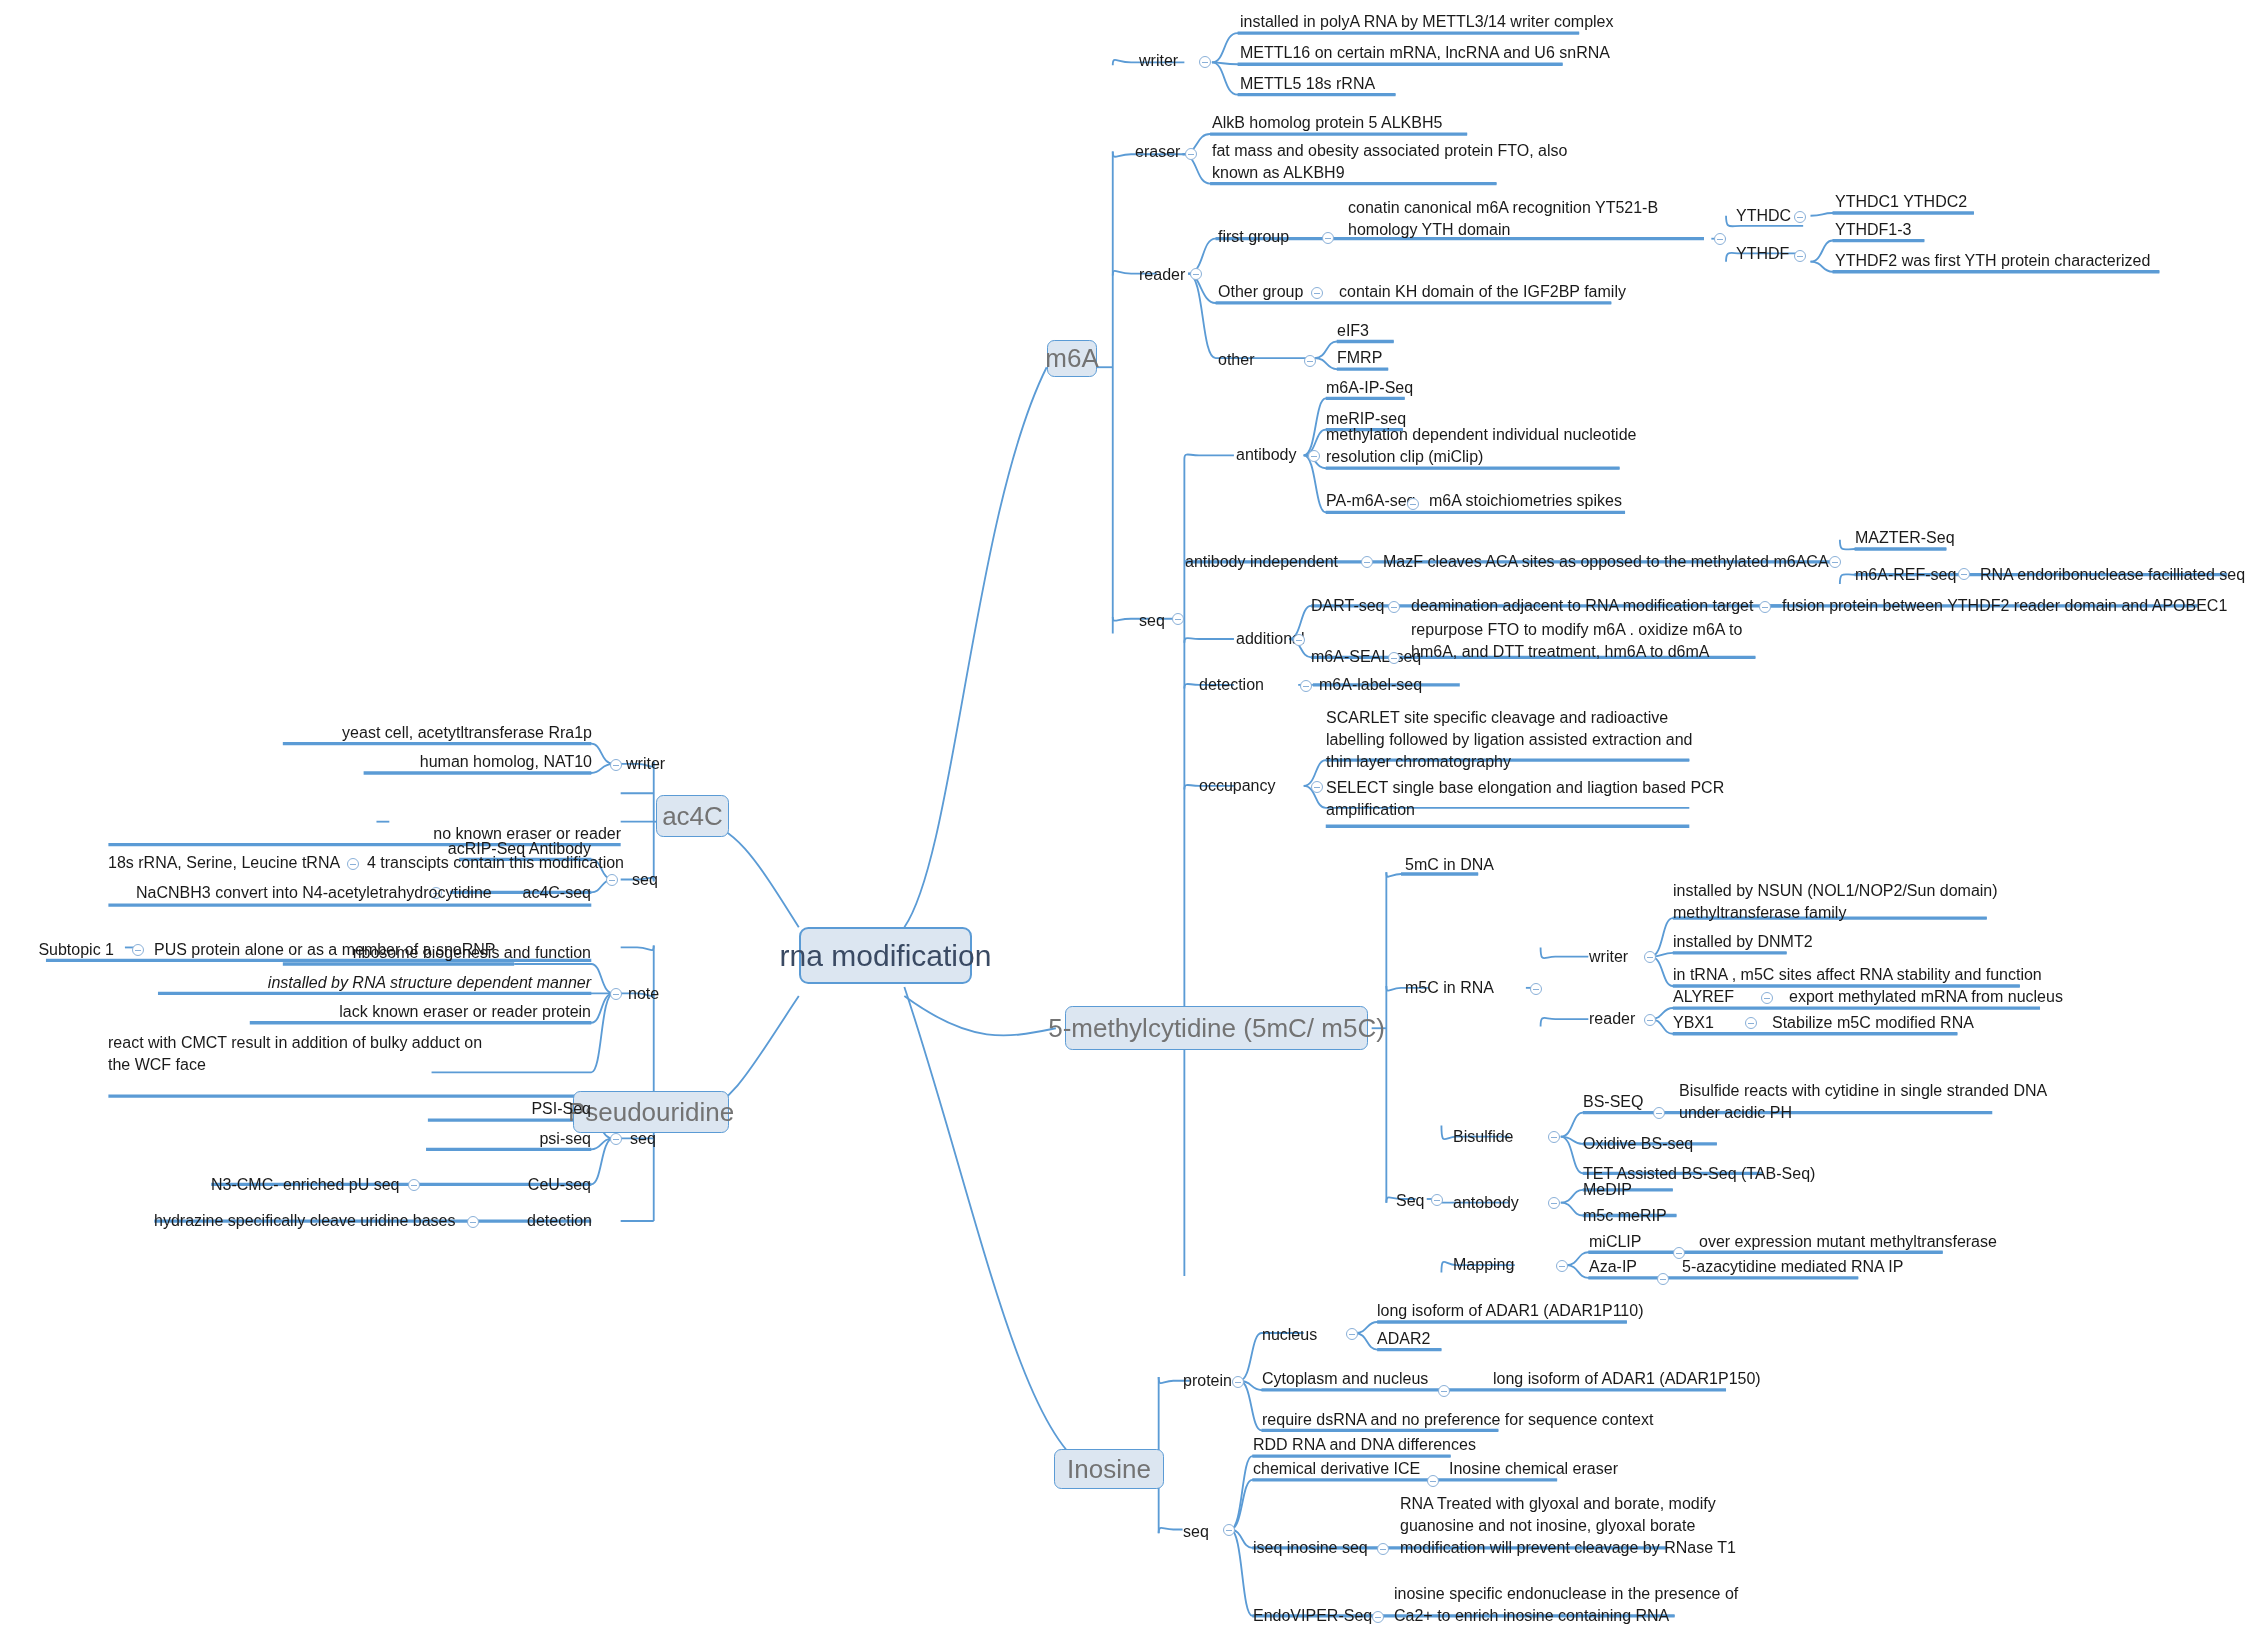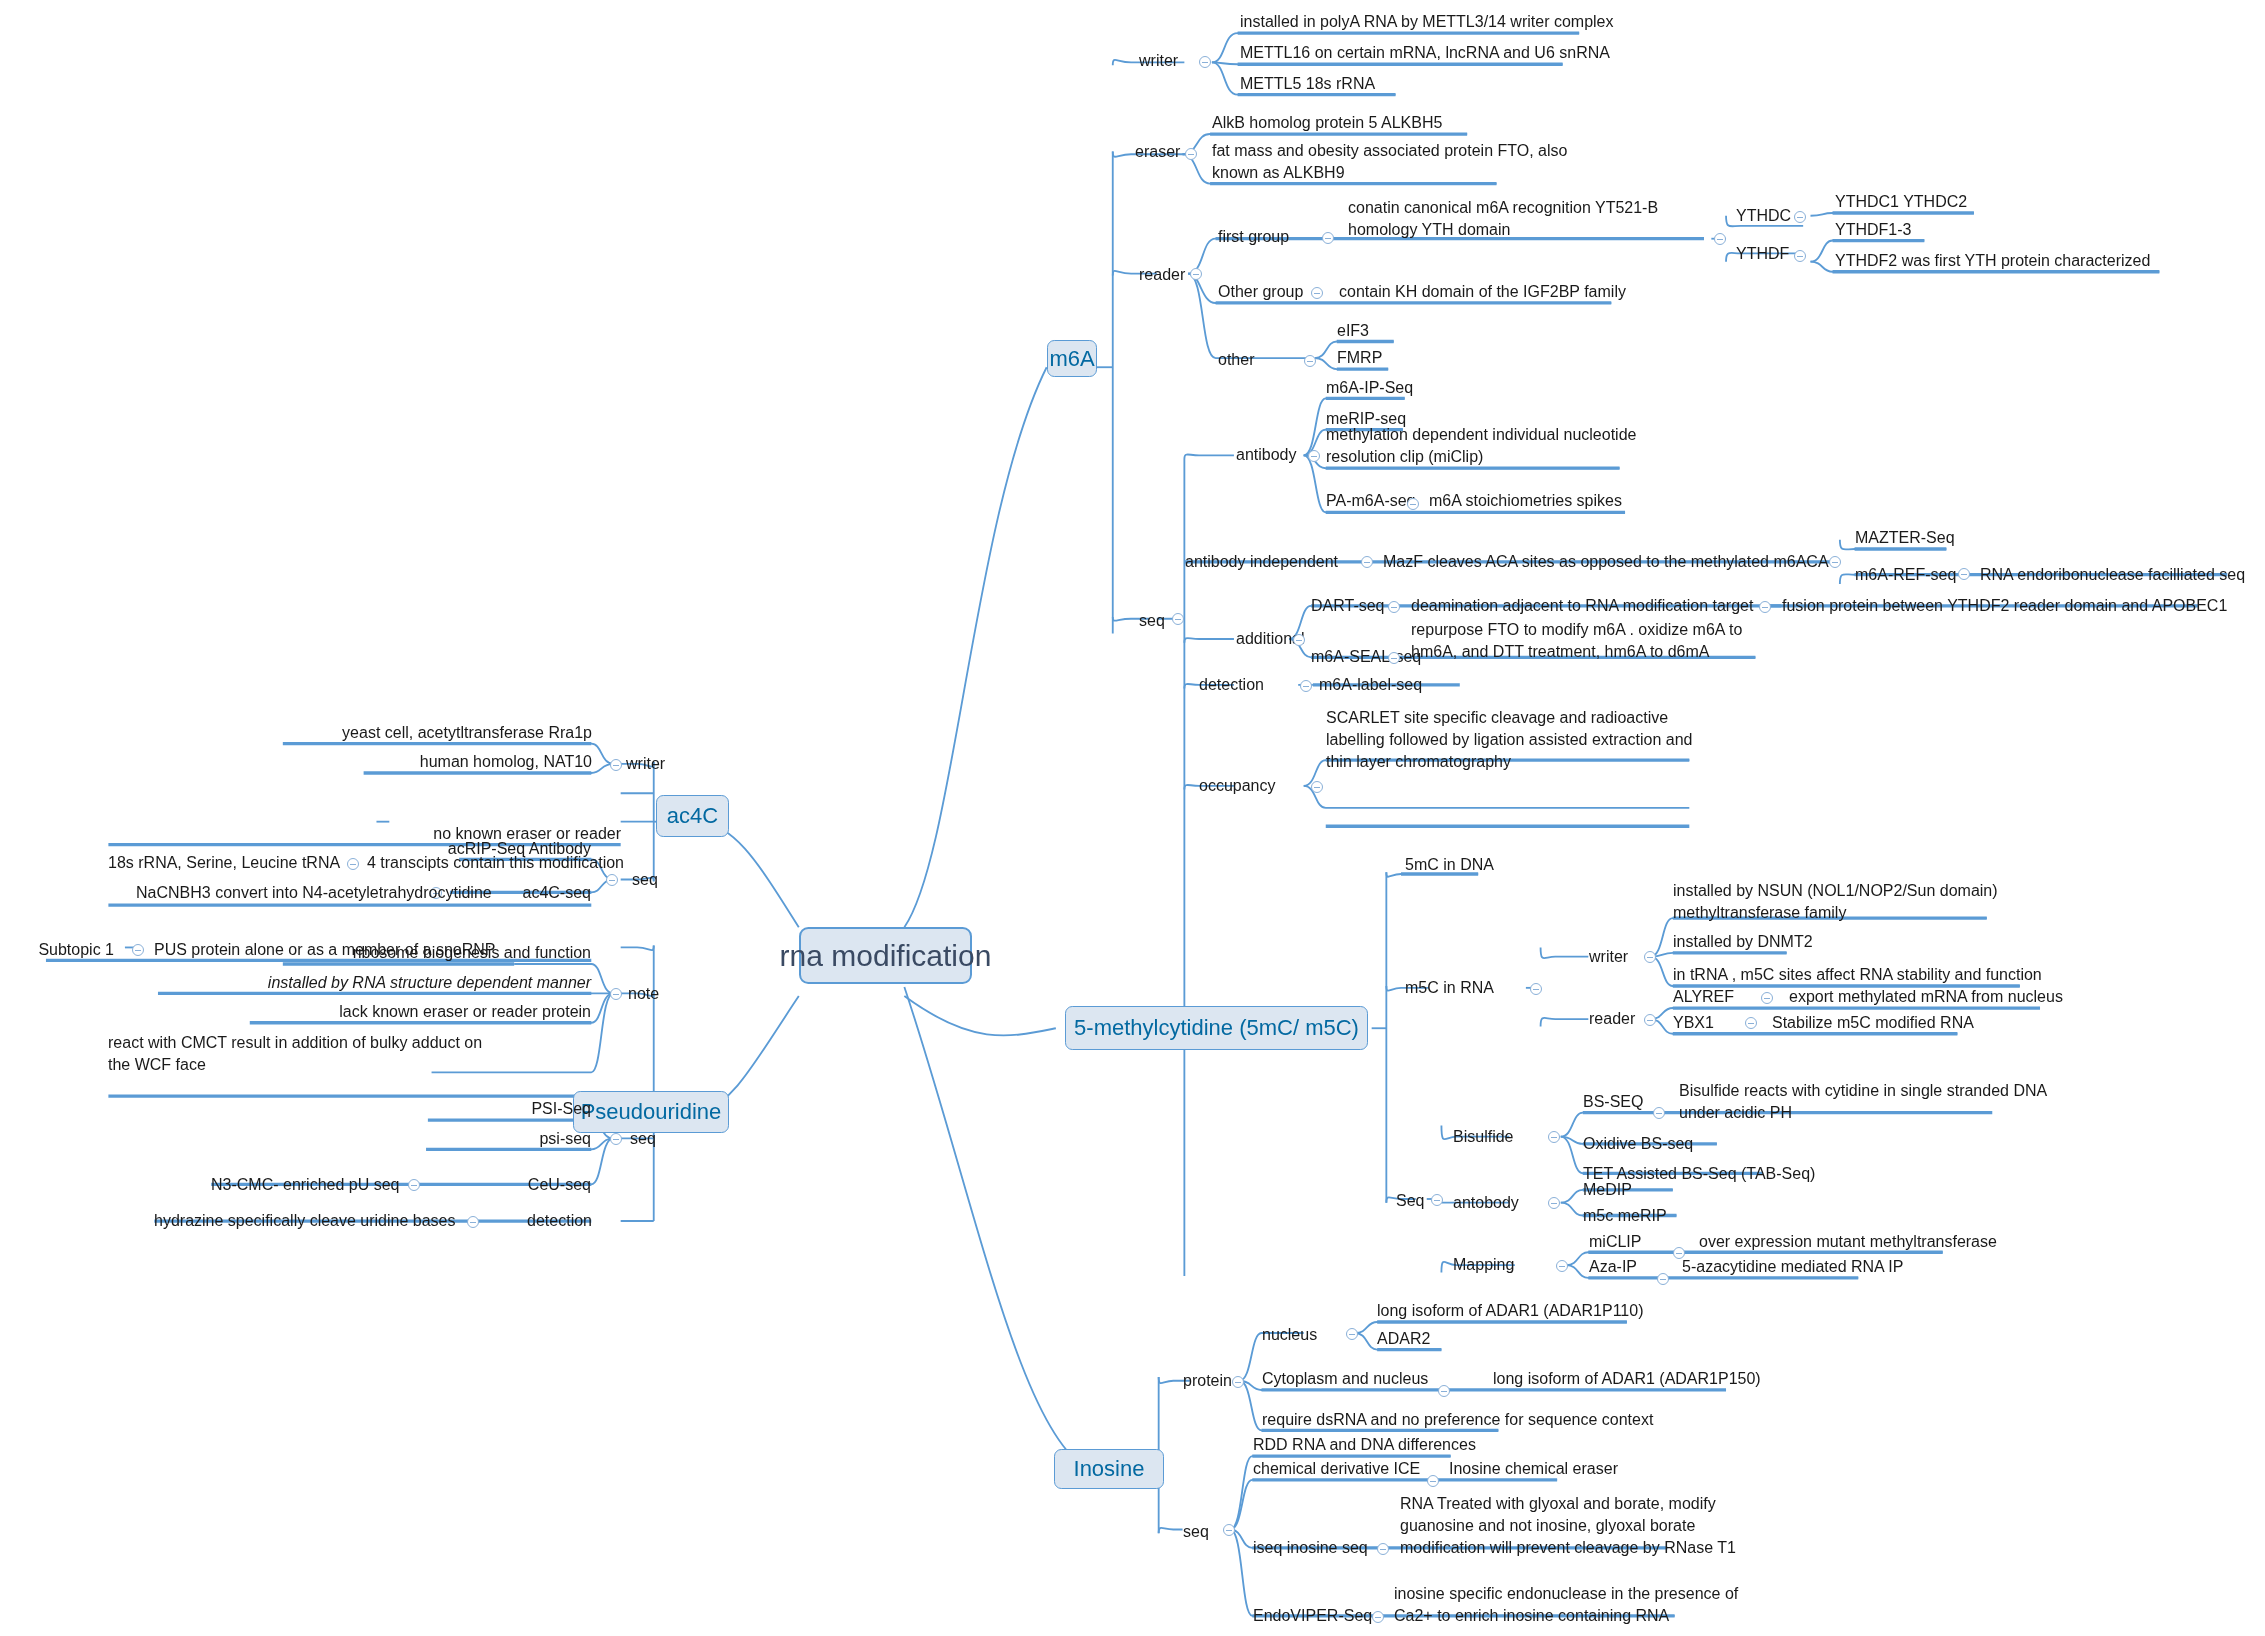--- a/index.html
+++ b/index.html
@@ -5,22 +5,22 @@
   html,body{margin:0;padding:0;background:#ffffff;}
   body{font-family:"Liberation Sans","DejaVu Sans",sans-serif;}
   #canvas{position:relative;width:2265px;height:1636px;background:#fff;overflow:hidden;}
   svg.links{position:absolute;left:0;top:0;width:2265px;height:1636px;pointer-events:none;}
 
   
   .rootbox{position:absolute;background:#dce6f1;border:2.8px solid #5b9bd5;border-radius:9.2px;
            color:#3a4a63;display:flex;align-items:center;justify-content:center;
            font-size:30px;white-space:nowrap;box-sizing:border-box;padding:16px 20px;text-align:center;}
   .mainbox{position:absolute;background:#dce6f1;border:1.8px solid #5b9bd5;border-radius:7.3px;
-           color:#0369a1;display:flex;align-items:center;justify-content:center;
-           font-size:22px;white-space:nowrap;box-sizing:border-box;padding:0 13px;}
+           color:#737373;display:flex;align-items:center;justify-content:center;
+           font-size:26px;white-space:nowrap;box-sizing:border-box;padding:0 13px;}
 
   
   .topic{position:absolute;color:#1a1a1a;font-size:16px;line-height:22px;white-space:pre;}
   .topic.r{text-align:right;}
 
   
   .mark{position:absolute;width:12px;height:12px;border:1.3px solid #8ab0d8;border-radius:50%;
         background:#fff;box-sizing:border-box;}
   .mark:after{content:"";position:absolute;left:1.8px;top:4.6px;width:6.4px;height:1.3px;background:#8ab0d8;}
 </style>
@@ -332,20 +332,22 @@
 
   <div class="topic" style="left:1199px;top:674px;">detection</div>
   <div class="mark" style="left:1300px;top:680px;"></div>
   <div class="topic" style="left:1319px;top:674px;">m6A-label-seq</div>
 
   <div class="topic" style="left:1199px;top:775px;">occupancy</div>
   <div class="mark" style="left:1311px;top:781px;"></div>
   <div class="topic" style="left:1326px;top:707px;">SCARLET site specific cleavage and radioactive
 labelling followed by ligation assisted extraction and
 thin layer chromatography</div>
+  <div class="topic" style="left:1326px;top:777px;">SELECT single base elongation and liagtion based PCR
+amplification</div>
 
   <div class="topic" style="left:626px;top:753px;">writer</div>
   <div class="mark" style="left:610px;top:759px;"></div>
   <div class="topic r" style="left:283px;top:722px;width:309px;">yeast cell, acetytltransferase Rra1p</div>
   <div class="topic r" style="left:364px;top:751px;width:228px;">human homolog, NAT10</div>
 
   <div class="topic r" style="left:386px;top:823px;width:235px;">no known eraser or reader</div>
   <div class="topic r" style="left:367px;top:852px;width:253px;">4 transcipts contain this modification</div>
   <div class="mark" style="left:347px;top:858px;"></div>
   <div class="topic r" style="left:108px;top:852px;width:230px;">18s rRNA, Serine, Leucine tRNA</div>

